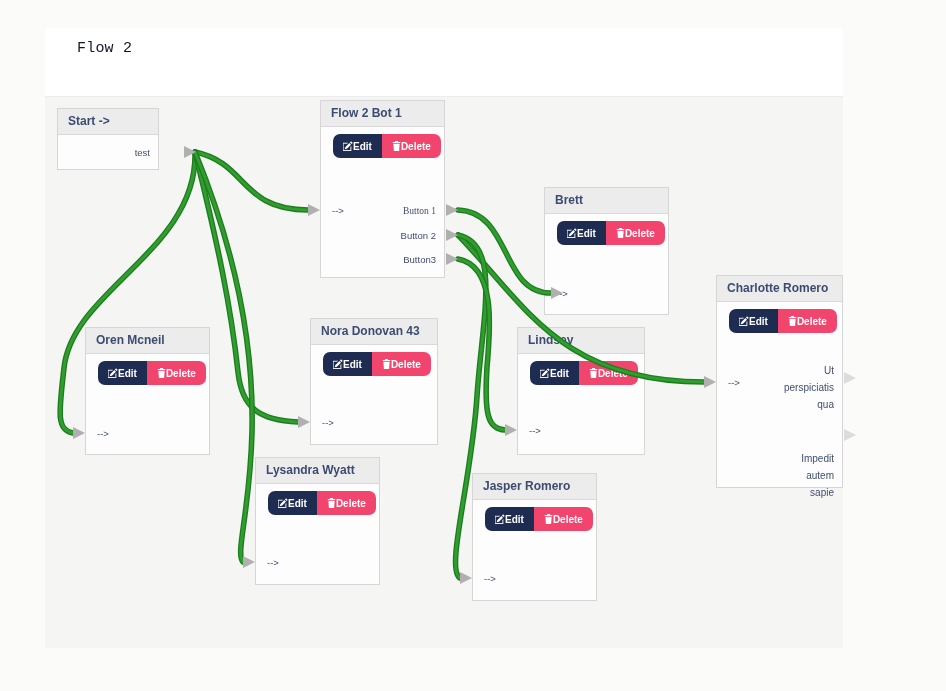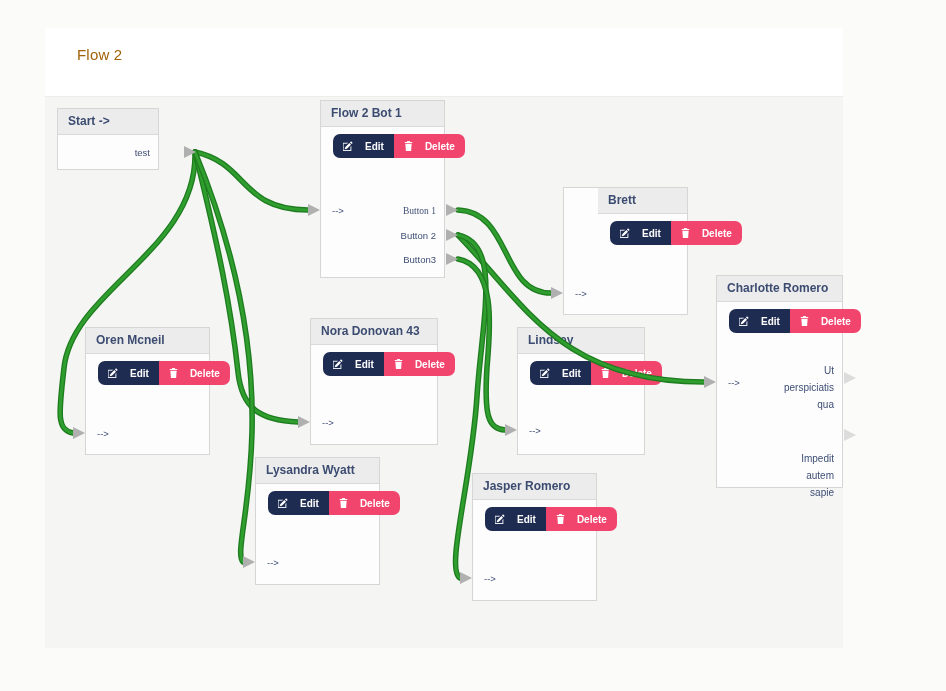--- a/index.html
+++ b/index.html
@@ -8,38 +8,38 @@
     background:#fbfbfa;
     font-family:"Liberation Sans", sans-serif;
     -webkit-font-smoothing:antialiased;
   }
   #card{position:absolute;left:45px;top:28px;width:798px;height:620px;}
   #card-header{
     position:absolute;left:0;top:0;width:100%;height:69px;background:#ffffff;
     border-bottom:1px solid #ededeb;box-sizing:border-box;
   }
   #flow-title{
-    position:absolute;left:32px;top:18px;font-size:15px;color:#a16207;letter-spacing:.2px;
+    position:absolute;left:32px;top:12px;font-size:15px;color:#0f172a;letter-spacing:.2px;font-family:Liberation Mono, monospace;
   }
   #canvas{
     position:absolute;left:0;top:69px;width:100%;height:551px;background:#f5f5f4;
   }
   #nodes{position:absolute;inset:0;}
   .node{
     position:absolute;box-sizing:border-box;background:#fdfdfd;
     border:1px solid #d6d6d6;
   }
   .node-header{
     box-sizing:border-box;height:26px;background:#ececec;border-bottom:1px solid #d9d9d9;
     color:#3c4c71;font-size:12px;font-weight:600;line-height:25px;padding:0 10px;
     white-space:nowrap;overflow:hidden;
   }
   .btn-row{display:flex;margin:7px 0 0 12px;}
   .btn{
-    display:flex;align-items:center;gap:12px;border:none;cursor:pointer;
+    display:flex;align-items:center;gap:0;border:none;cursor:pointer;
     color:#fff;font-family:"Liberation Sans",sans-serif;font-size:10px;font-weight:700;
     height:24px;padding:0 10px;
   }
   .btn-edit{background:#1f2c52;border-radius:7px 0 0 7px;}
   .btn-delete{background:#f2456d;border-radius:0 7px 7px 0;}
   .btn svg{display:block;}
   .port{
     position:absolute;font-size:9.5px;color:#3e4e74;line-height:14px;white-space:nowrap;
   }
   .port.left{left:11px;}
@@ -82,21 +82,21 @@
             </svg>
           </span>
           <span>Delete</span>
         </button>
       </div>
       <div class="port left" style="top: 103px;">--&gt;</div>
       <div class="port right" style="top: 103px; font-family: Liberation Serif, serif;">Button 1</div>
       <div class="port right" style="top: 128px;">Button 2</div>
       <div class="port right" style="top: 152px;">Button3</div>
     </div>
-    <div class="node" style="left: 563px; top: 187px; width: 125px; height: 128px; padding-left: 34px;">
+    <div class="node" style="left: 544px; top: 187px; width: 125px; height: 128px;">
       <div class="node-header">Brett</div>
       <div class="btn-row">
         <button class="btn btn-edit">
           <span>
             <svg width="10" height="10" viewBox="0 0 16 16" fill="#fff">
               <path d="M15.5 3.1 12.9.5l-1.8 1.8 2.6 2.6 1.8-1.8zM10.2 3.2 3.6 9.8l-.9 3.5 3.5-.9 6.6-6.6-2.6-2.6z"></path>
               <path d="M1 4.2h5.5l1.6-1.6H0v13.4h13.4V8l-1.6 1.6v4.8H1V4.2z" opacity=".9"></path>
             </svg>
           </span>
           <span>Edit</span>

